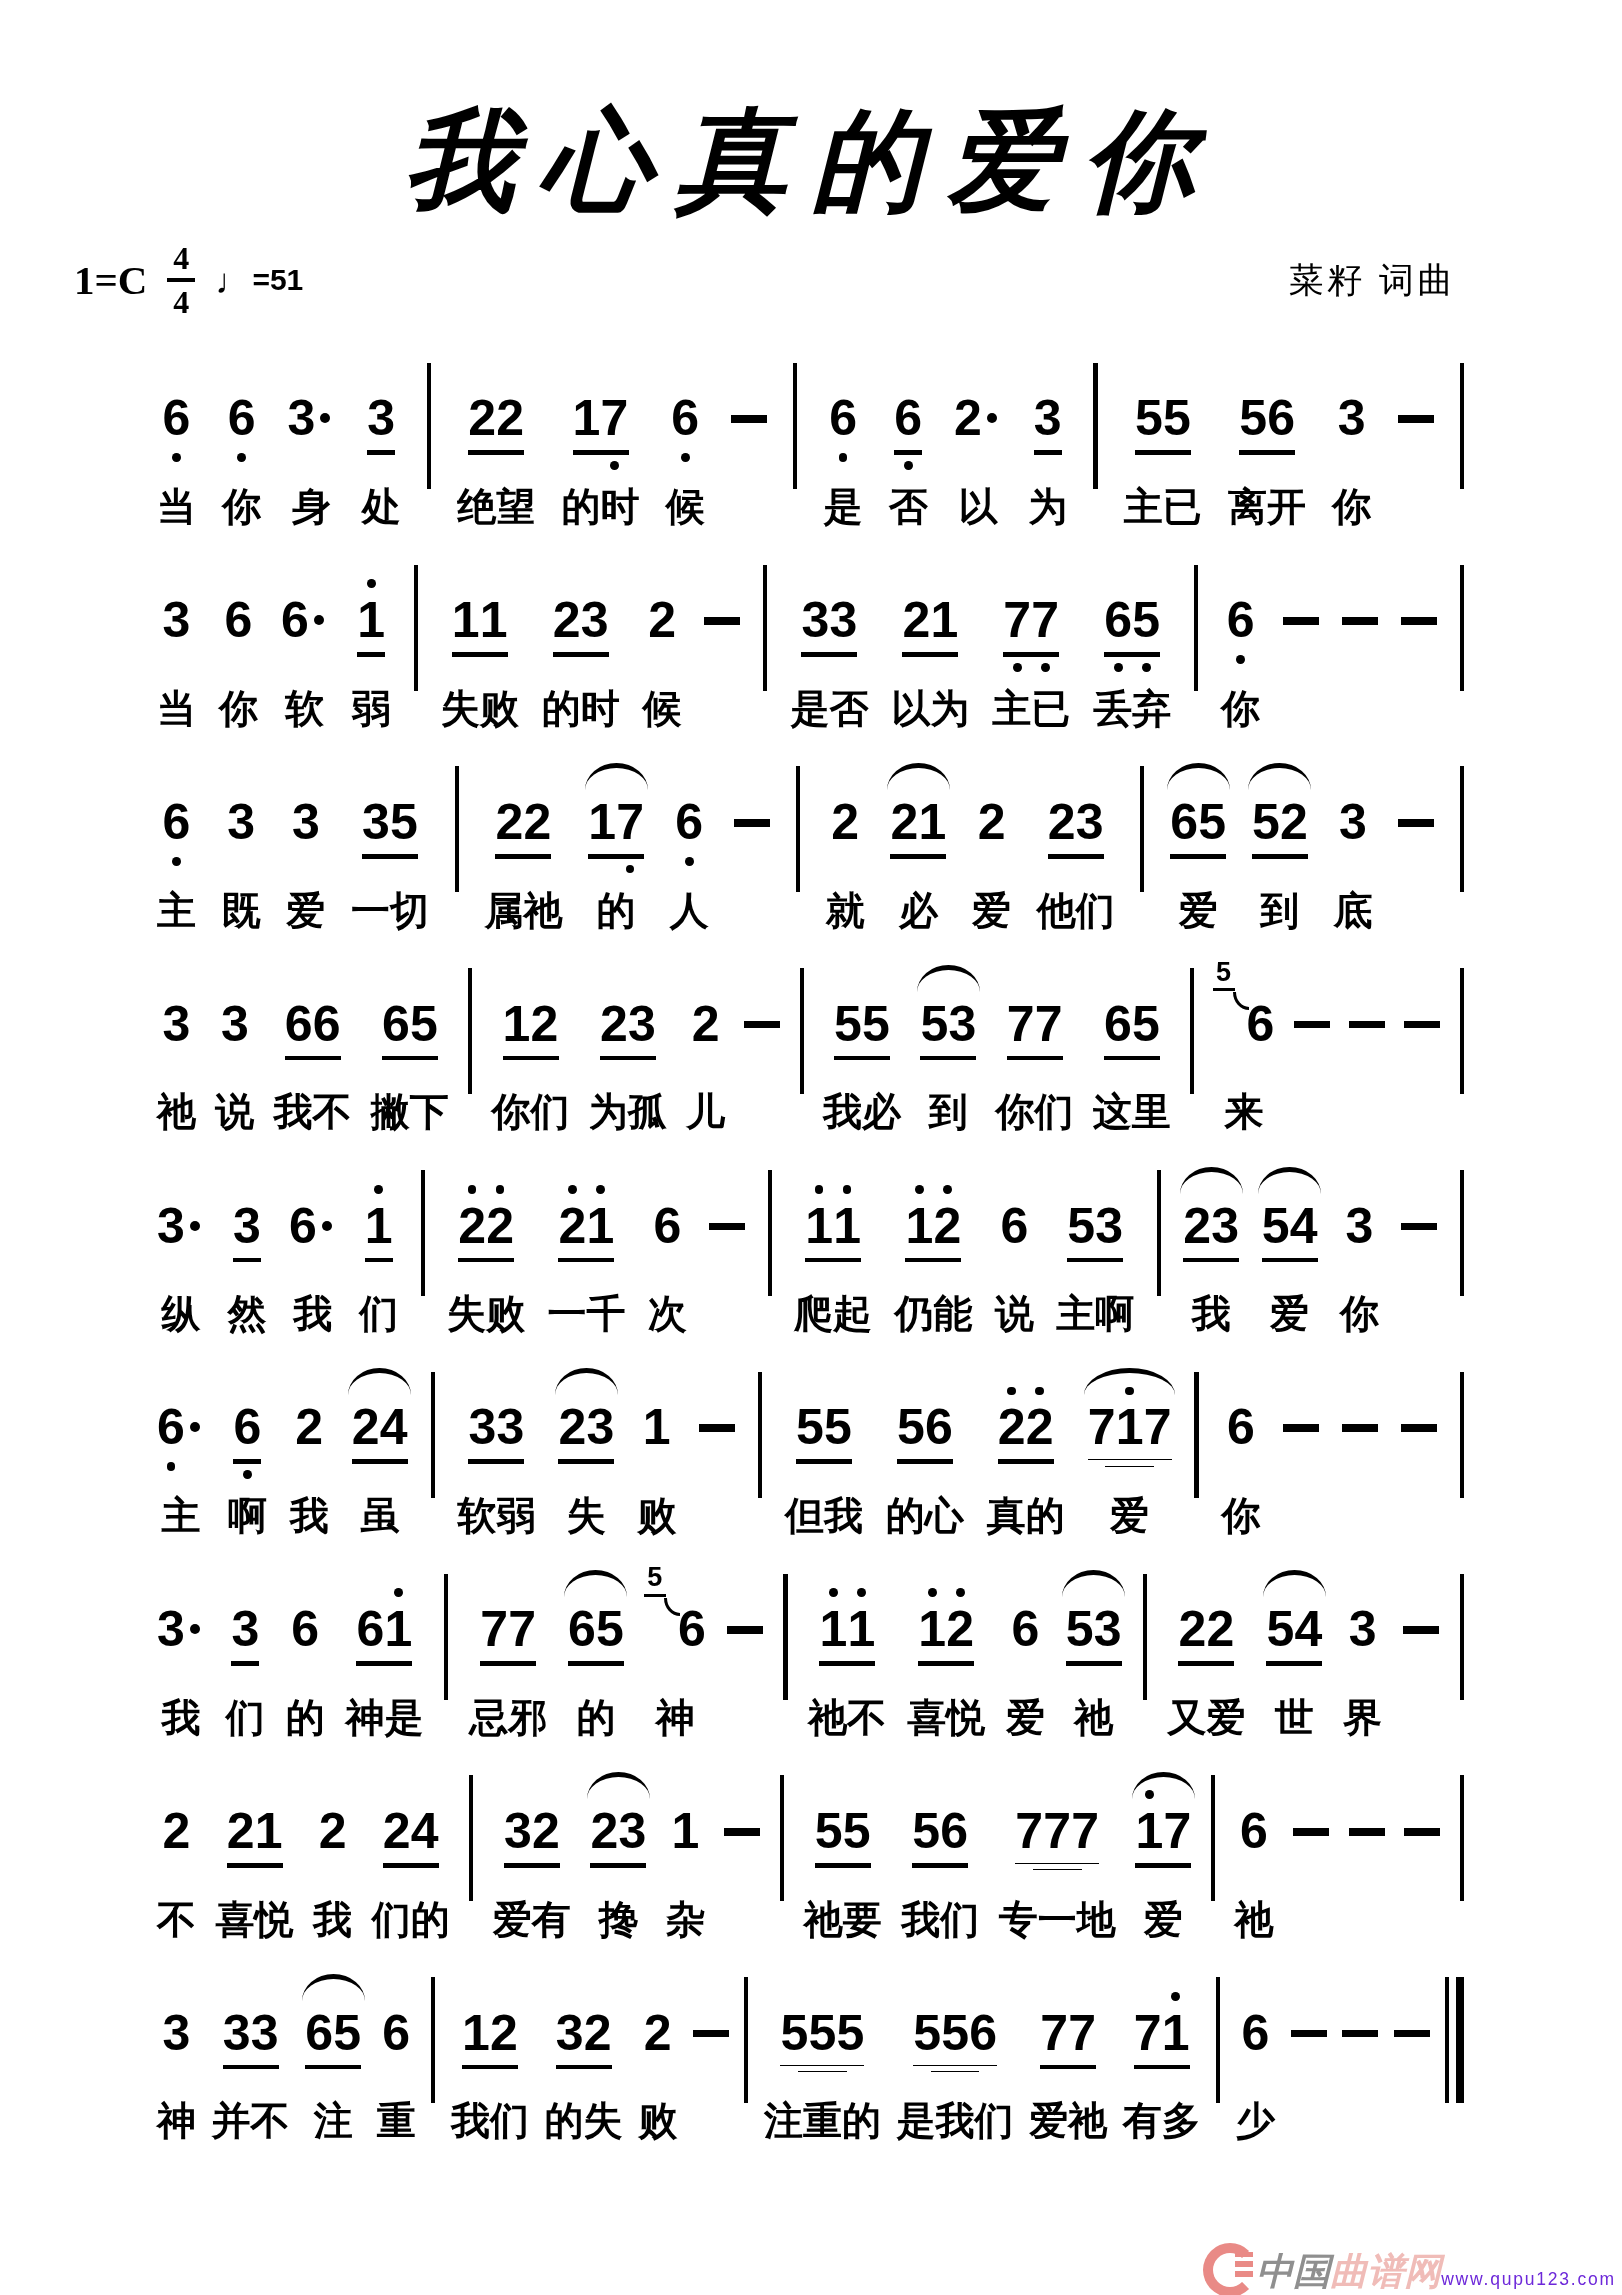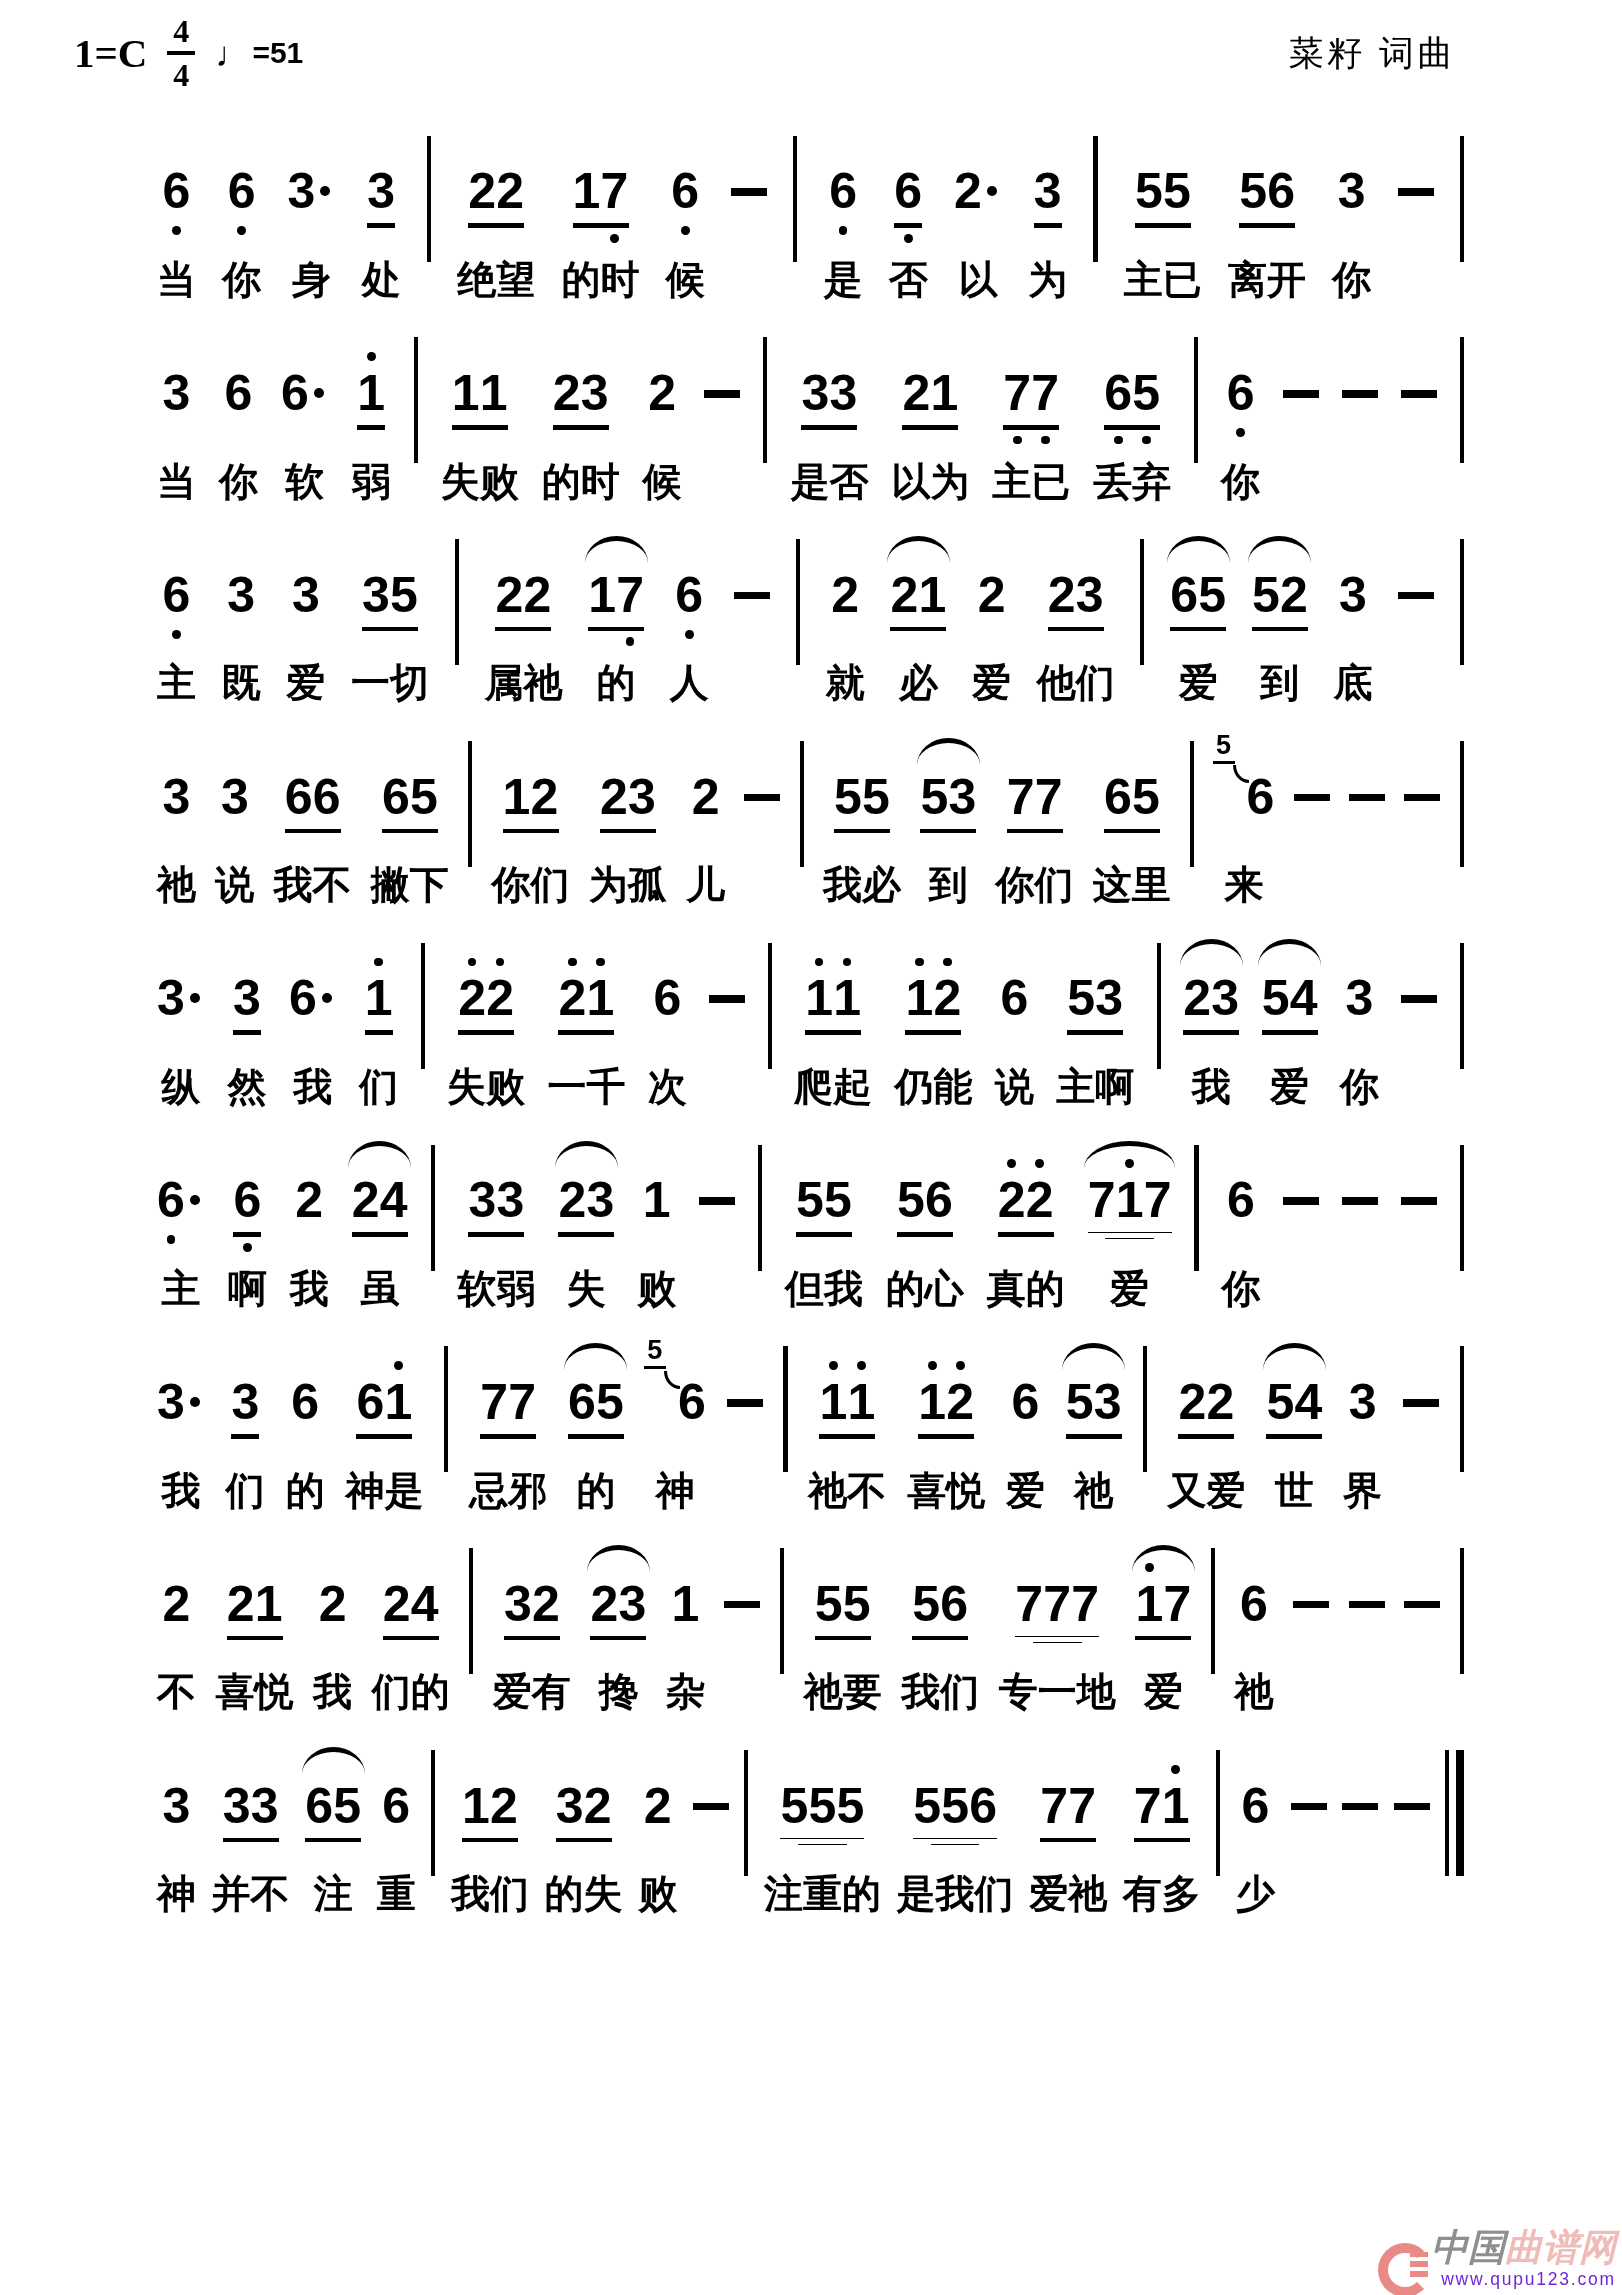--- a/index.html
+++ b/index.html
@@ -49,31 +49,32 @@
   .final .thin{width:4.1px;height:126px;background:#000;}
   .final .thick{width:7.6px;height:126px;background:#000;}
   .lyr{margin-top:10.5px;height:44px;font-size:39px;font-weight:bold;line-height:1.1;white-space:nowrap;}
   
   .watermark{position:absolute;right:7px;bottom:4.7px;display:flex;align-items:flex-end;gap:5.8px;}
   .wm-logo{position:relative;width:47px;height:47px;}
   .wm-ring{position:absolute;left:0;top:0;width:34px;height:34px;border:10px solid #e98a86;
            border-radius:50%;border-right-color:transparent;}
   .wm-bars{position:absolute;right:-2.3px;top:8.2px;display:flex;flex-direction:column;gap:4.7px;}
   .wm-bars div{width:17.5px;height:5.3px;background:#e98a86;}
-  .wm-textcol{display:flex;flex-direction:column;align-items:flex-end;}
+  .wm-textcol{display:flex;flex-direction:row;align-items:flex-end;}
   .wm-name{font-size:37px;font-weight:bold;font-style:italic;line-height:1;white-space:nowrap;}
   .wm-gray{color:#8f8f8f;}
   .wm-pink{color:#f0bcb8;}
   .wm-url{font-size:17.5px;color:#6d28d9;letter-spacing:1.8px;margin-top:3.5px;}
 </style>
 </head>
 <body>
 
 <div class="page">
 
+  <div class="title">我心真的爱你</div>
 
   <div class="meta">
     <div class="meta-left">
       <span class="keysig">1=C</span>
       <span class="timesig">
         <span class="num">4</span>
         <span class="den">4</span>
       </span>
       <span class="tempo">
         <span class="qnote">♩</span>

